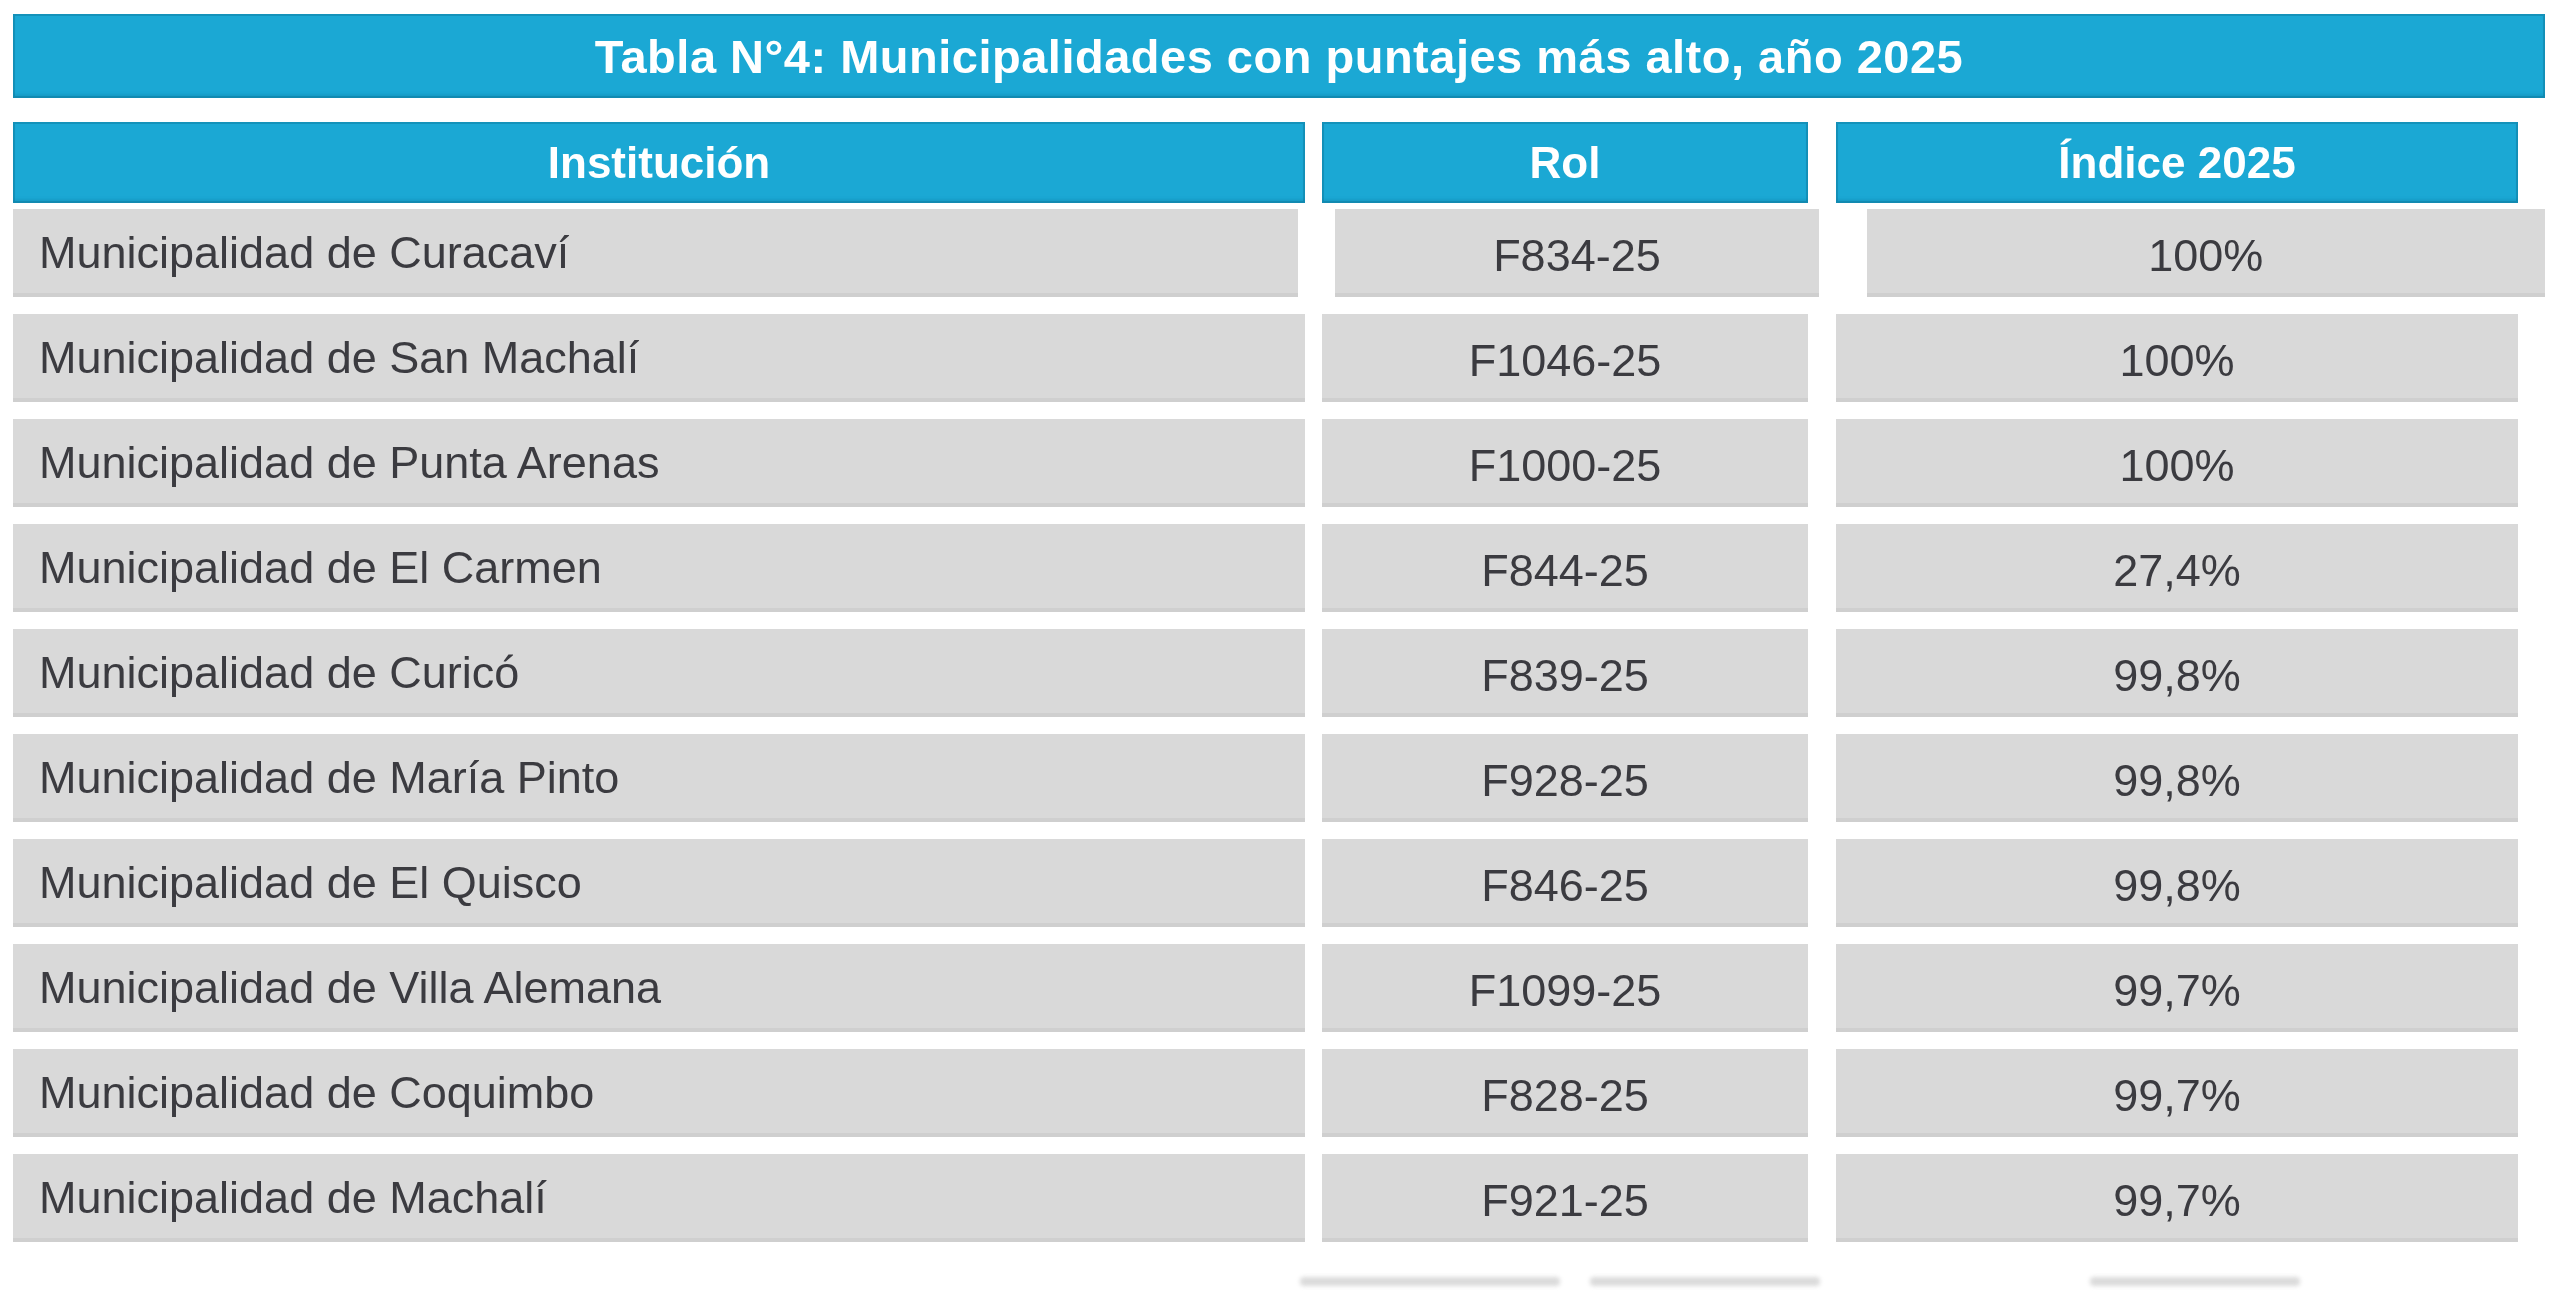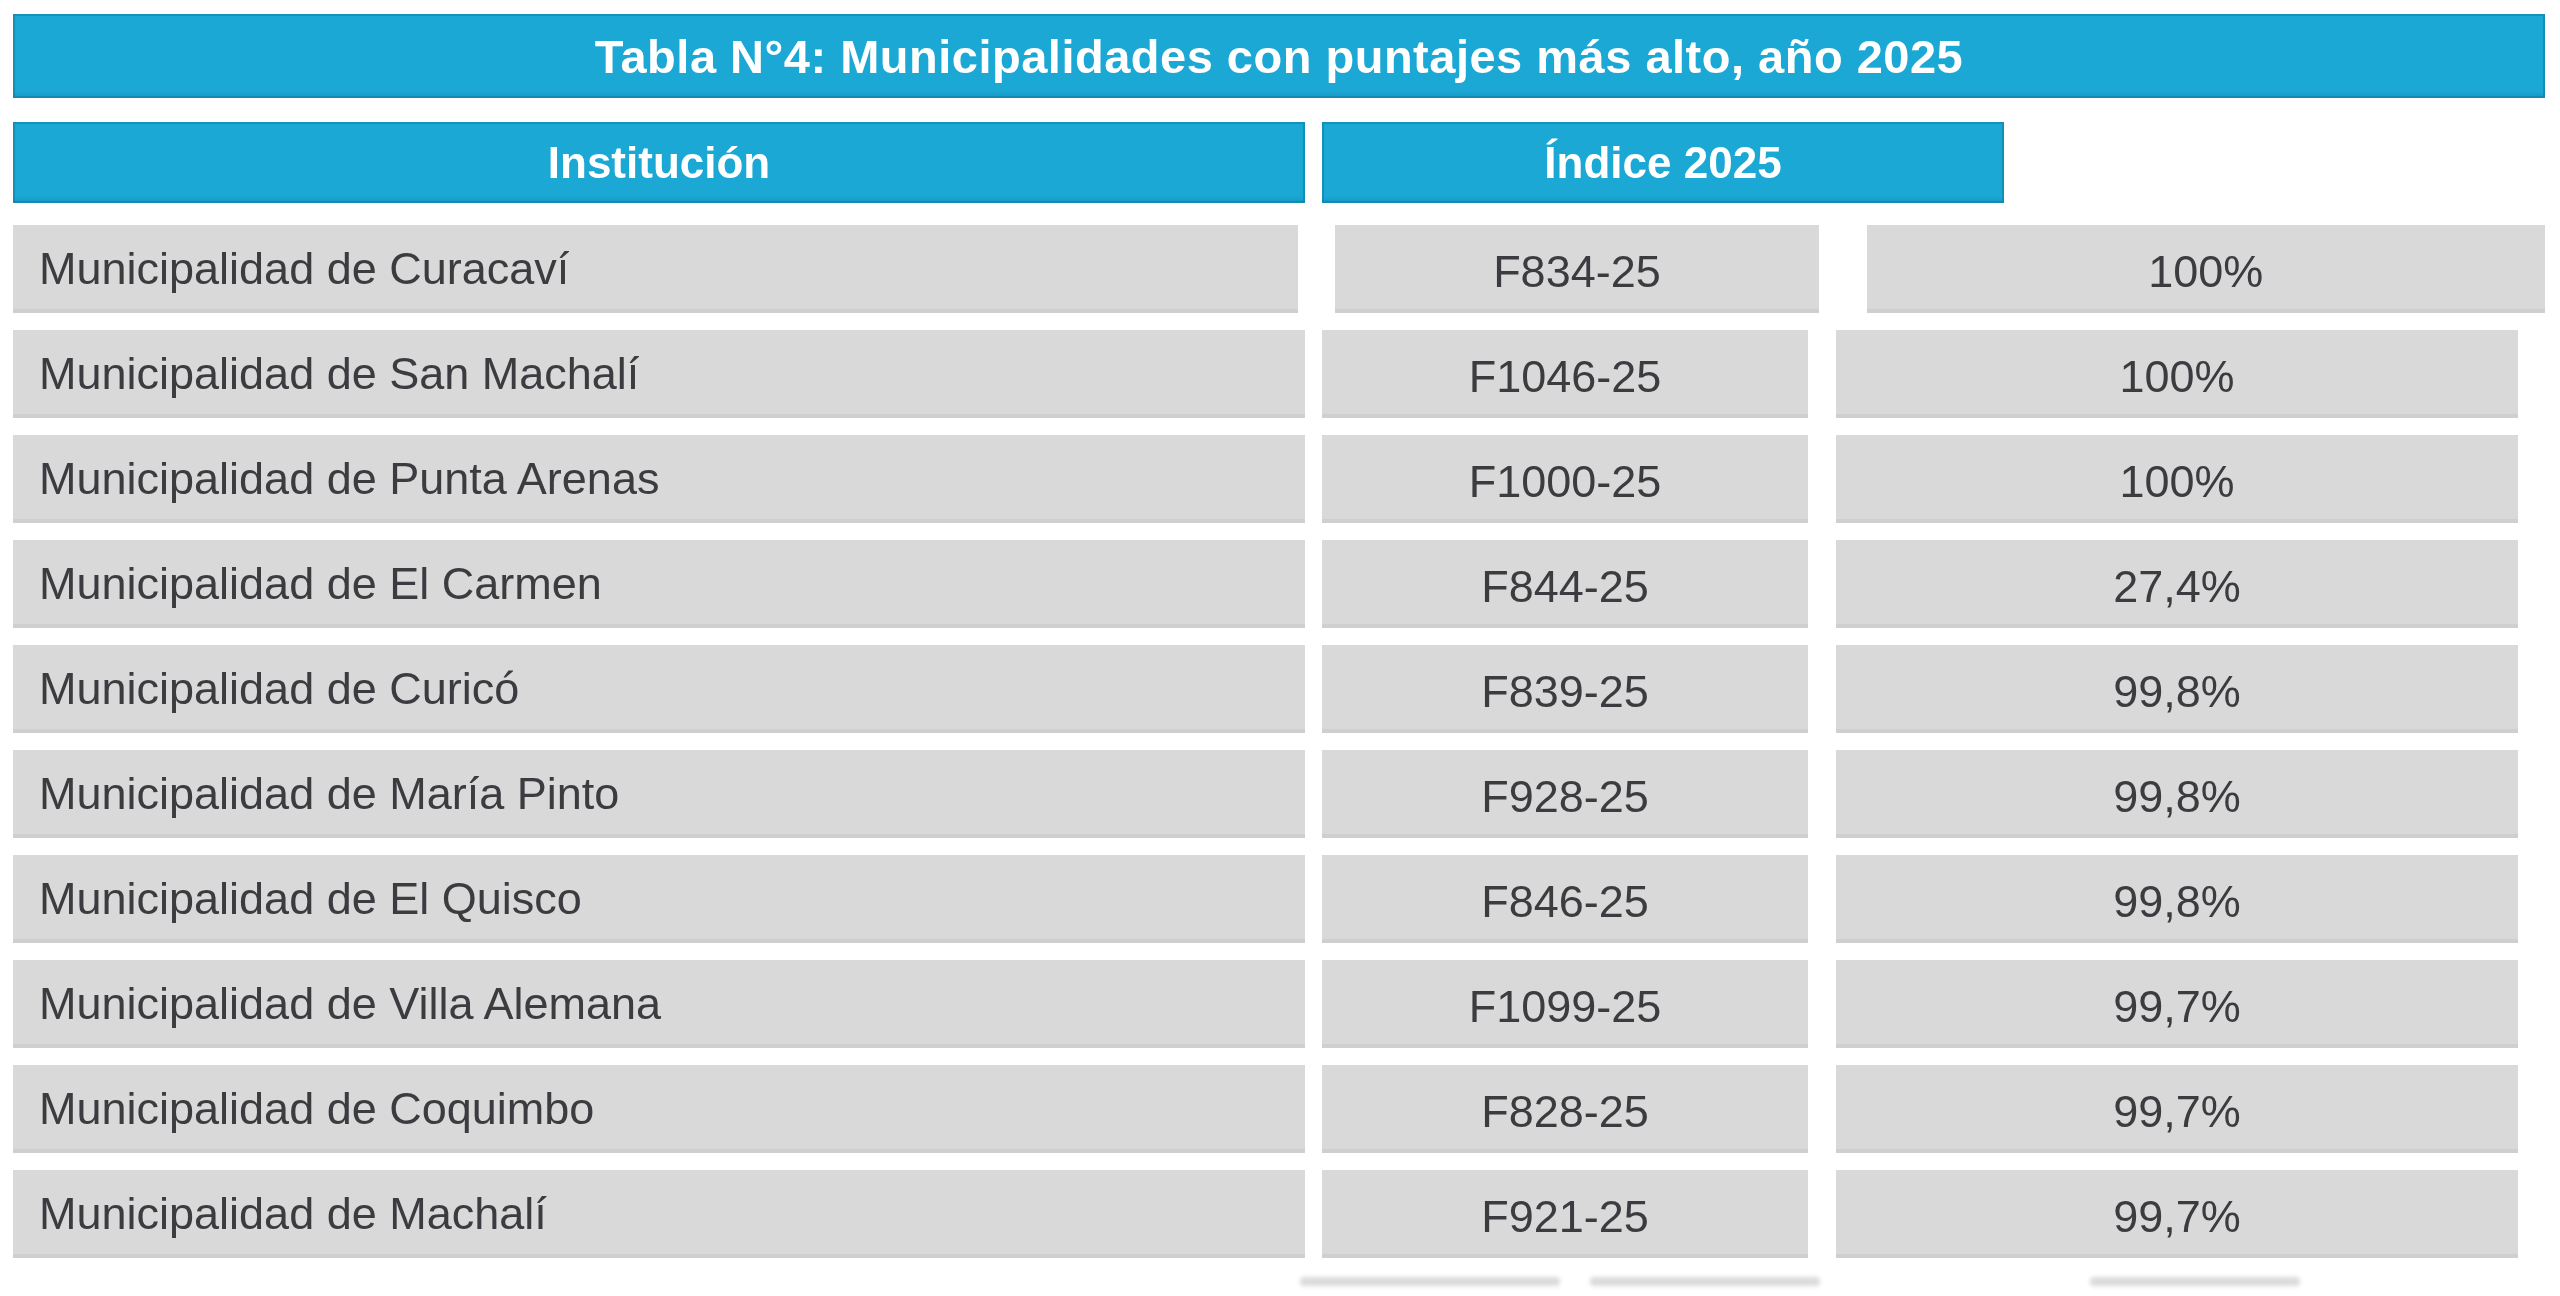--- a/index.html
+++ b/index.html
@@ -40,21 +40,21 @@
     background: #1BA8D4;
     box-shadow: inset 0 0 0 2px rgba(10,110,145,0.38), inset 0 -4px 3px rgba(10,110,145,0.22);
     display: flex;
     align-items: center;
     justify-content: center;
     color: #ffffff;
     font-weight: bold;
     font-size: 44px;
   }
   .data-row { margin-top: 17px; }
-  .data-row.first { margin-top: 22px; gap: 20px; }
+  .data-row.first { margin-top: 6px; gap: 20px; }
   .cell {
     height: 88px;
     background: #D9D9D9;
     box-shadow: inset 0 -4px 0 rgba(0,0,0,0.045);
     display: flex;
     align-items: center;
     color: #3B3B40;
     font-size: 45px;
   }
   .cell.left   { justify-content: flex-start; padding-left: 26px; }
@@ -75,20 +75,21 @@
 <body>
 
 <div class="table-wrap">
 
   <div class="title-bar">
     <span>Tabla N°4: Municipalidades con puntajes más alto, año 2025</span>
   </div>
 
   <div class="flex-row header-row">
     <div class="hdr-cell c1">Institución</div>
+    <div class="hdr-cell c2">Rol</div>
     <div class="hdr-cell c3">Índice 2025</div>
   </div>
 
   <div id="rows-container">
       <div class="flex-row data-row first">
         <div class="cell c1 left">Municipalidad de Curacaví</div>
         <div class="cell c2 center">F834-25</div>
         <div class="cell c3 center">100%</div>
       </div>
       <div class="flex-row data-row">

